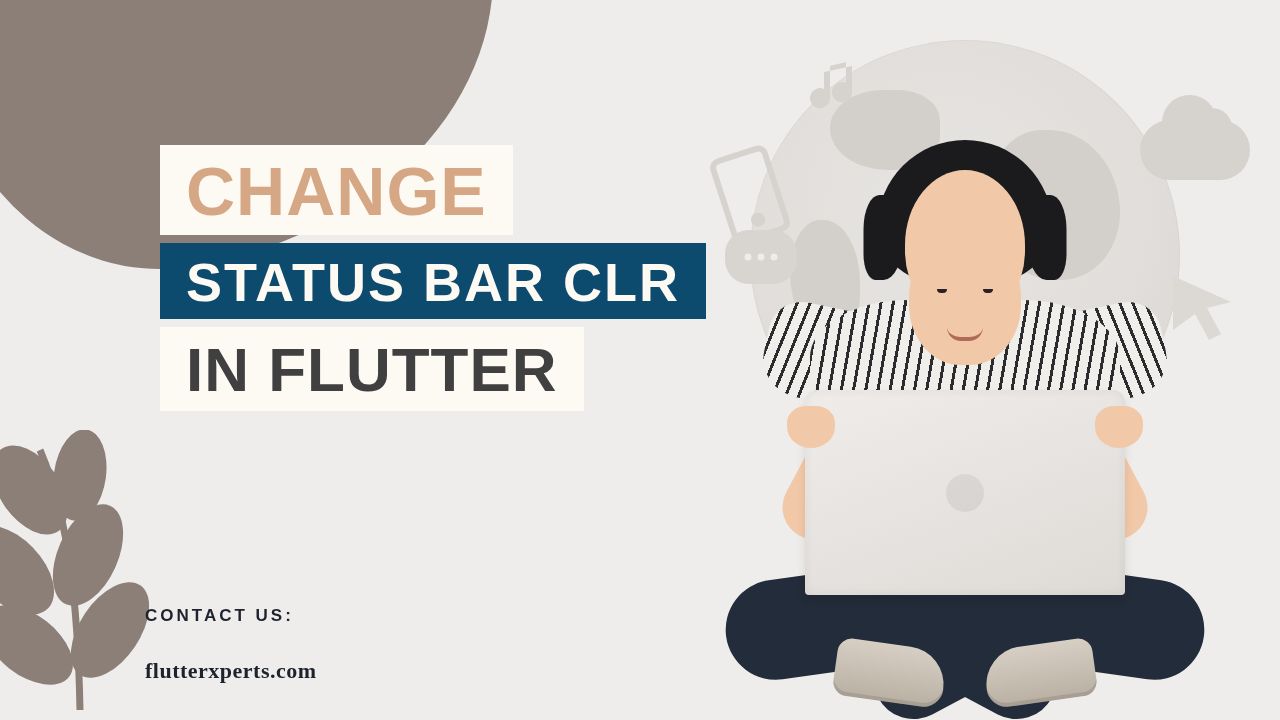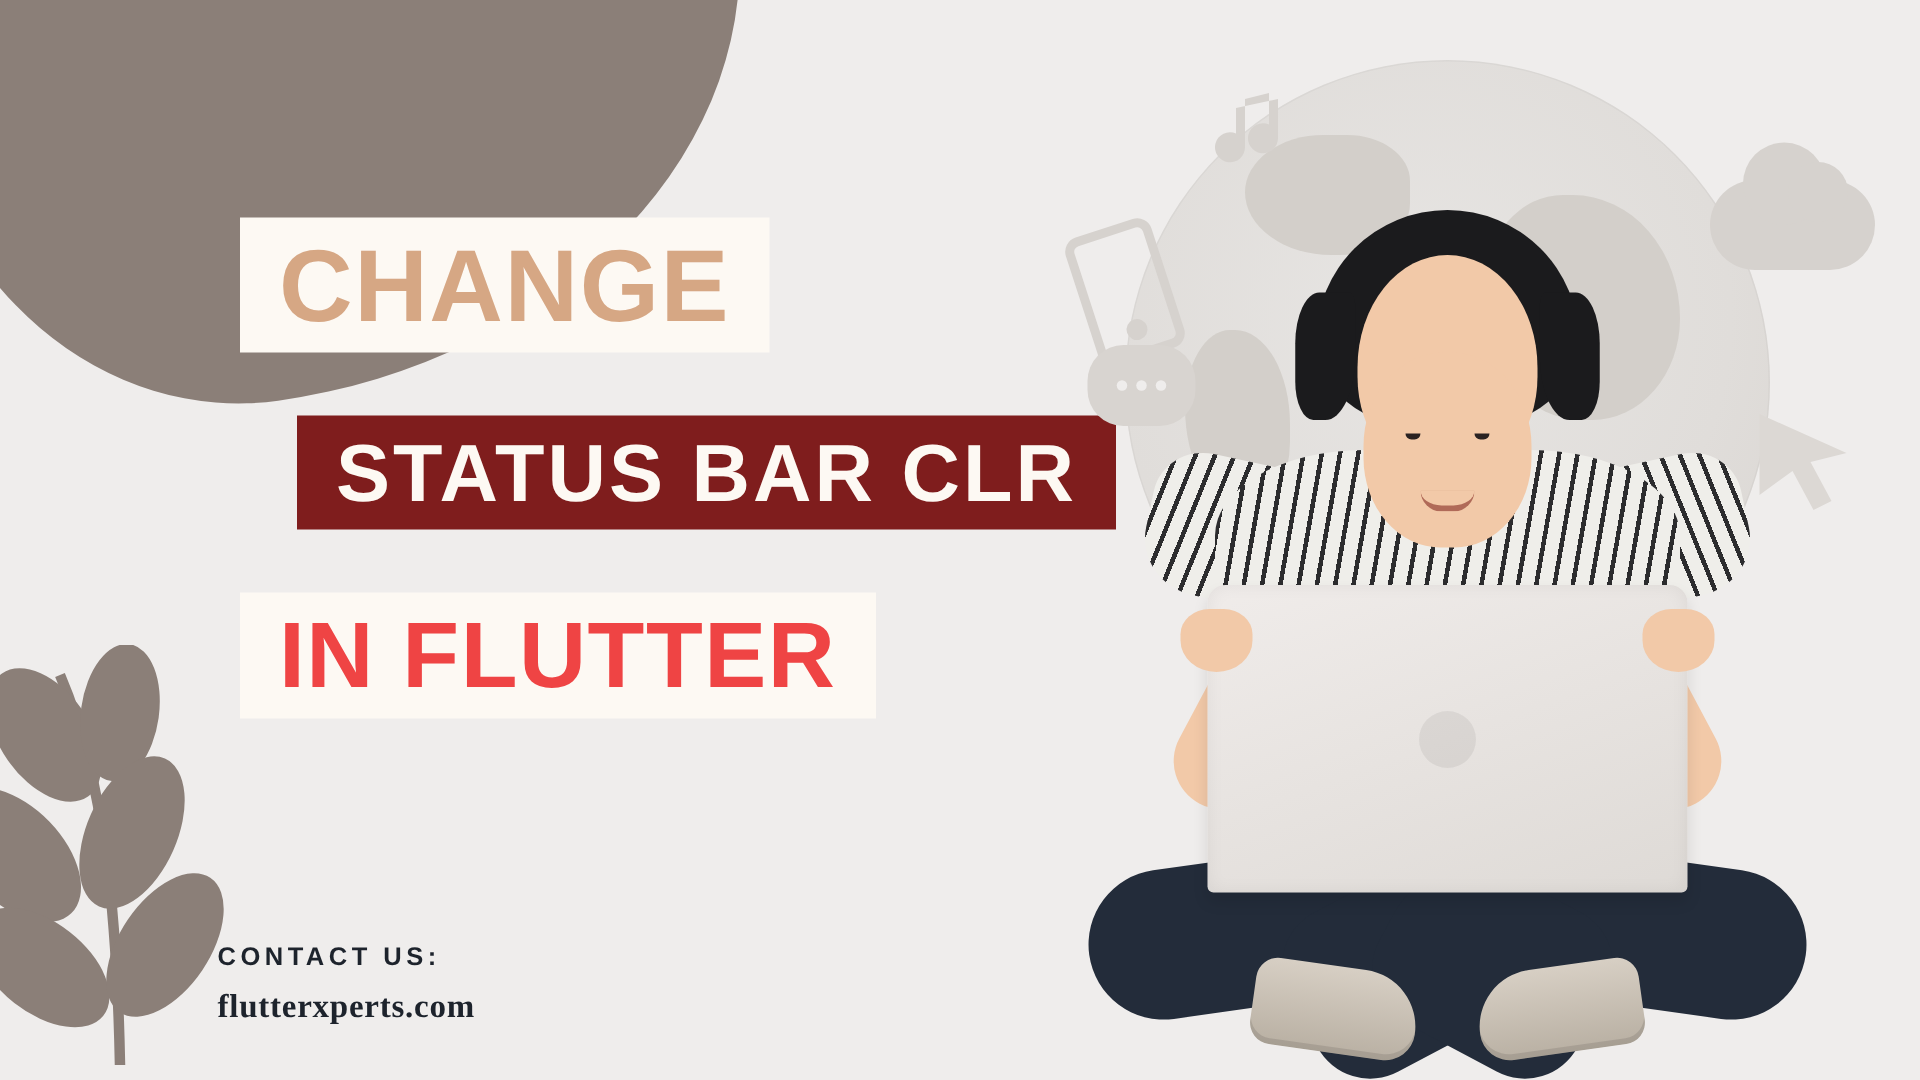--- a/index.html
+++ b/index.html
@@ -27,47 +27,47 @@
       bottom: 10px;
       width: 220px;
       height: 280px;
     }
     .text-stack {
       position: absolute;
       left: 160px;
       top: 145px;
       display: flex;
       flex-direction: column;
-      gap: 42px;
+      gap: 8px;
       align-items: flex-start;
     }
     .box {
       padding: 12px 26px 10px;
       font-weight: 900;
       letter-spacing: 1px;
       line-height: 1;
       text-transform: uppercase;
     }
     .box-white { background: #fdf9f3; }
-    .box-tan { background: #7f1d1d; margin-left: 38px; }
+    .box-tan { background: #0c4a6e; }
     .t1 { color: #d6a784; font-size: 68px; }
     .t2 { color: #fdf9f3; font-size: 54px; letter-spacing: 2px; }
-    .t3 { color: #ef4444; font-size: 62px; }
+    .t3 { color: #404040; font-size: 62px; }
     .contact {
       position: absolute;
       left: 145px;
       bottom: 36px;
       color: #1d232c;
     }
     .contact-label {
       font-family: Arial, sans-serif;
       font-weight: 700;
       letter-spacing: 3px;
       font-size: 17px;
-      margin-bottom: 10px;
+      margin-bottom: 32px;
     }
     .contact-site {
       font-family: Georgia, 'Times New Roman', serif;
       font-size: 22px;
       font-weight: 600;
       letter-spacing: 0.5px;
     }
     .person-zone {
       position: absolute;
       right: 10px;

